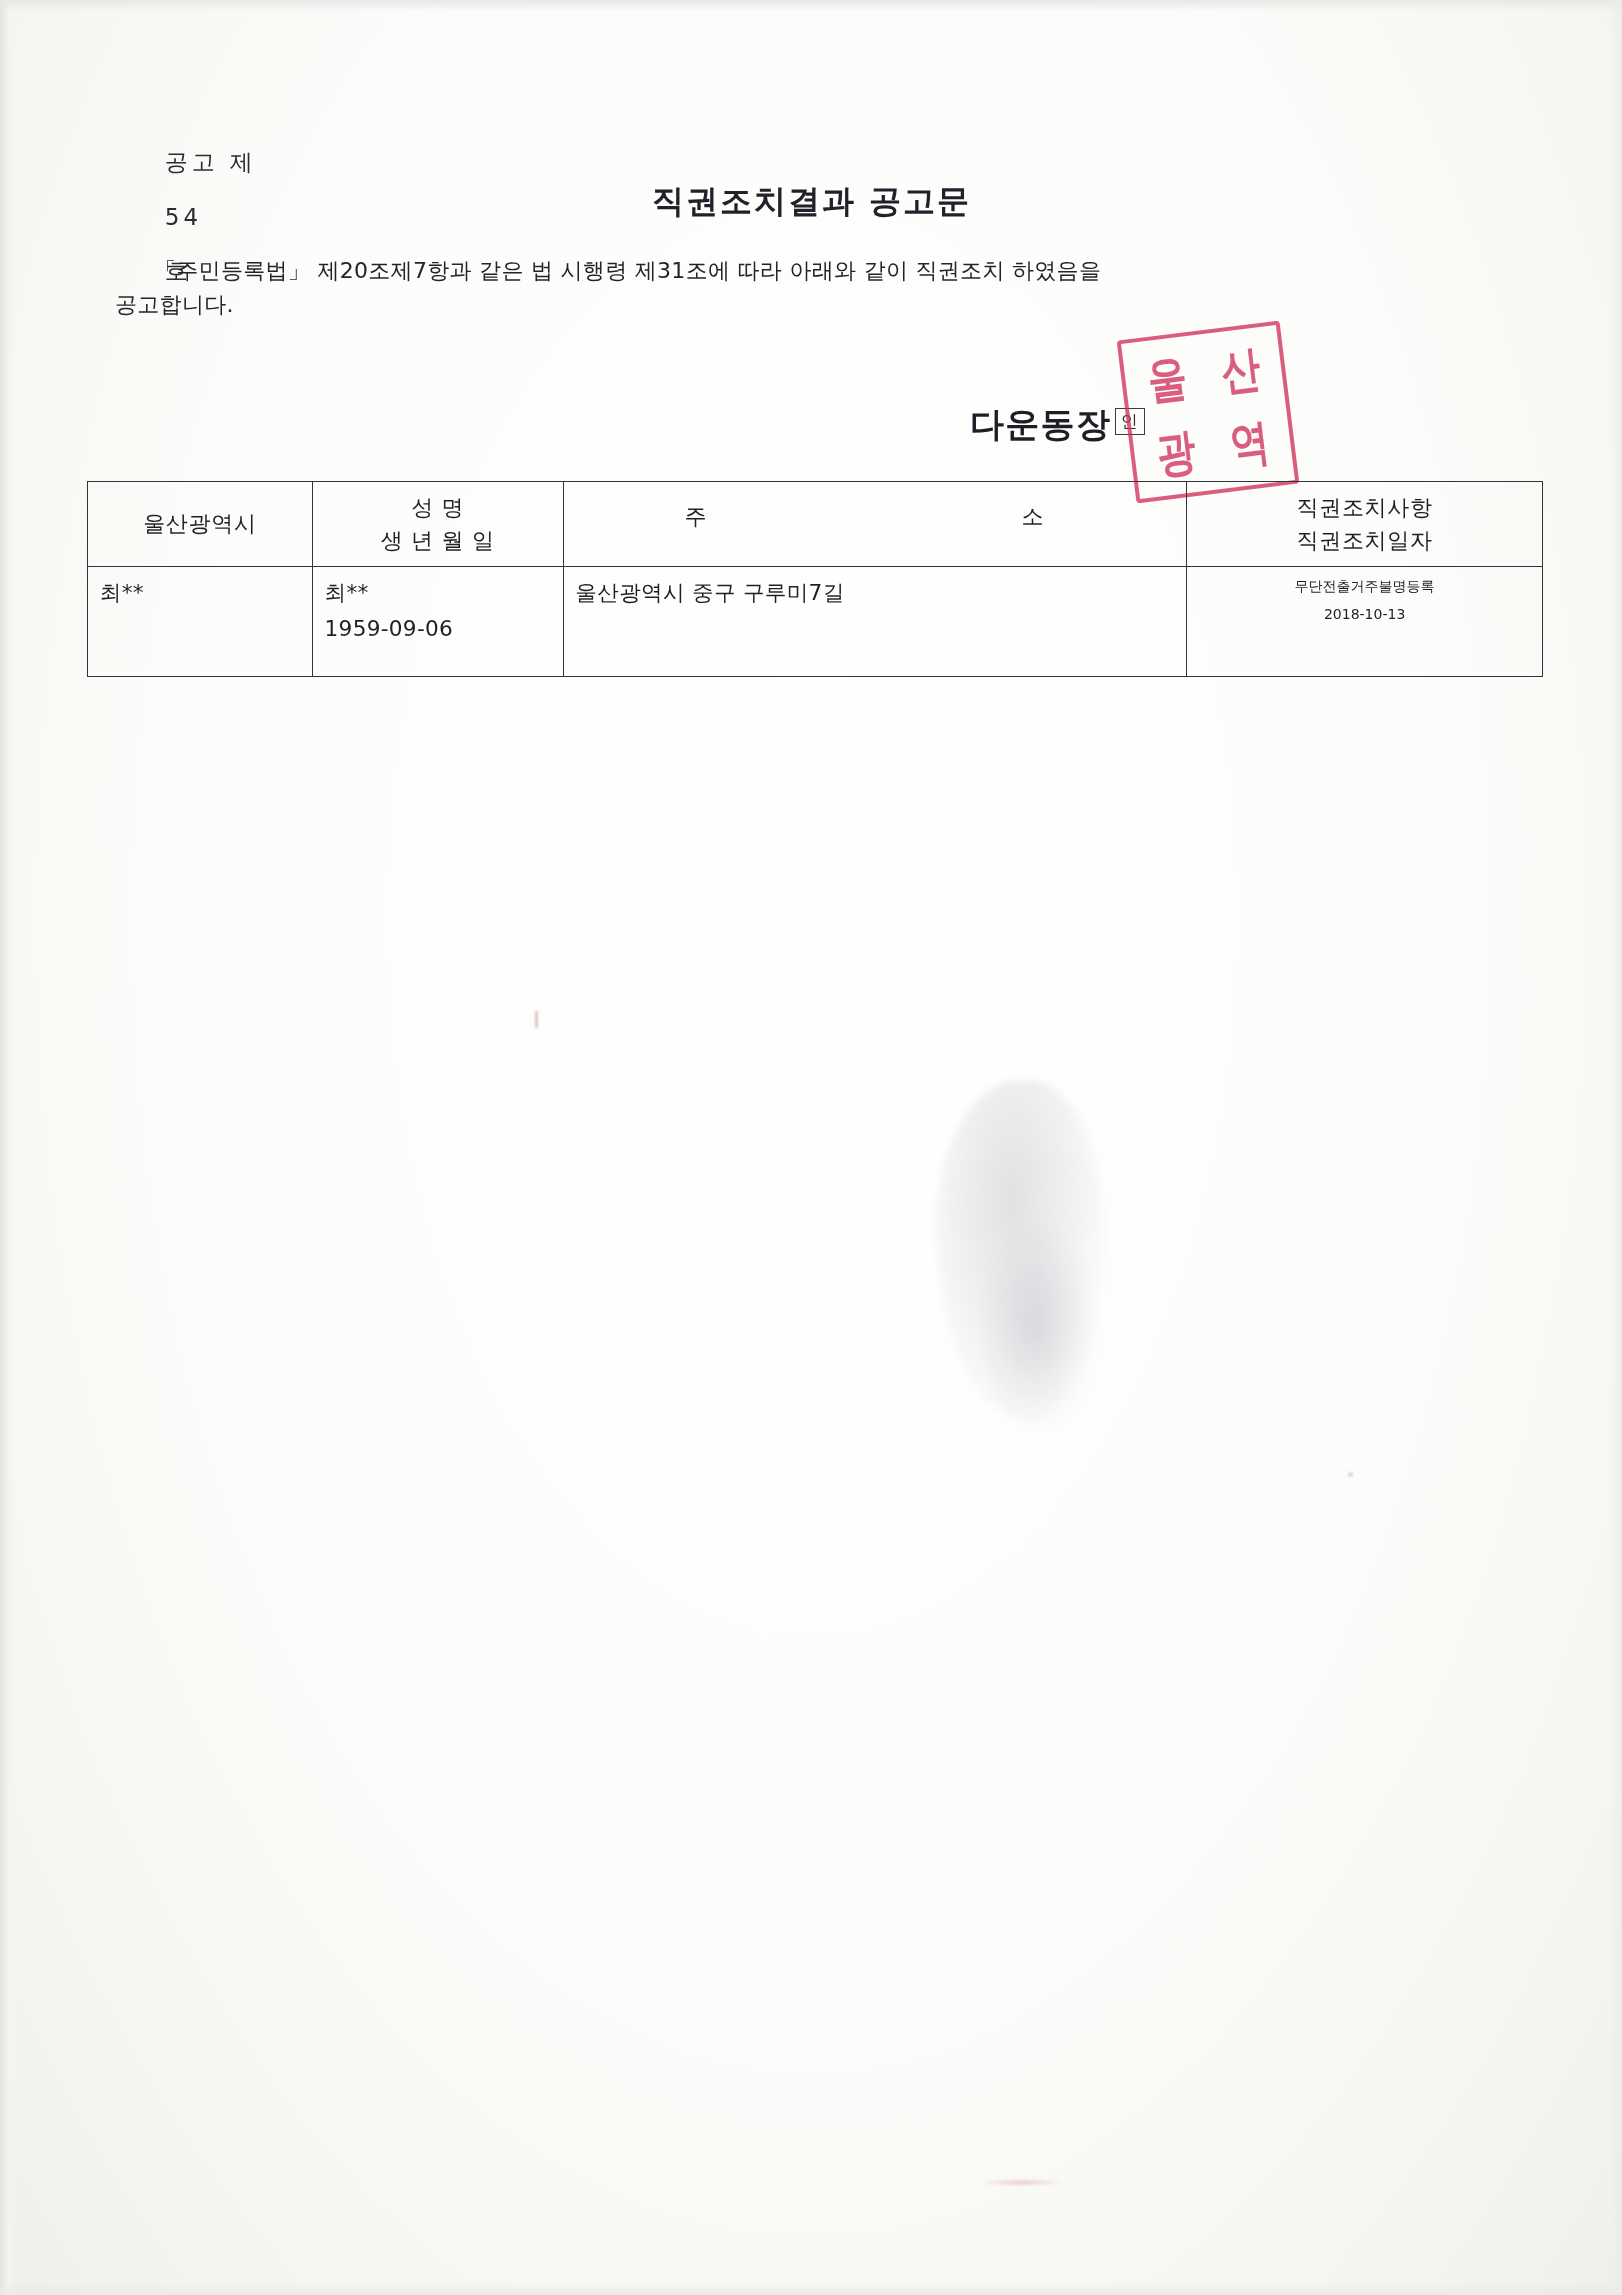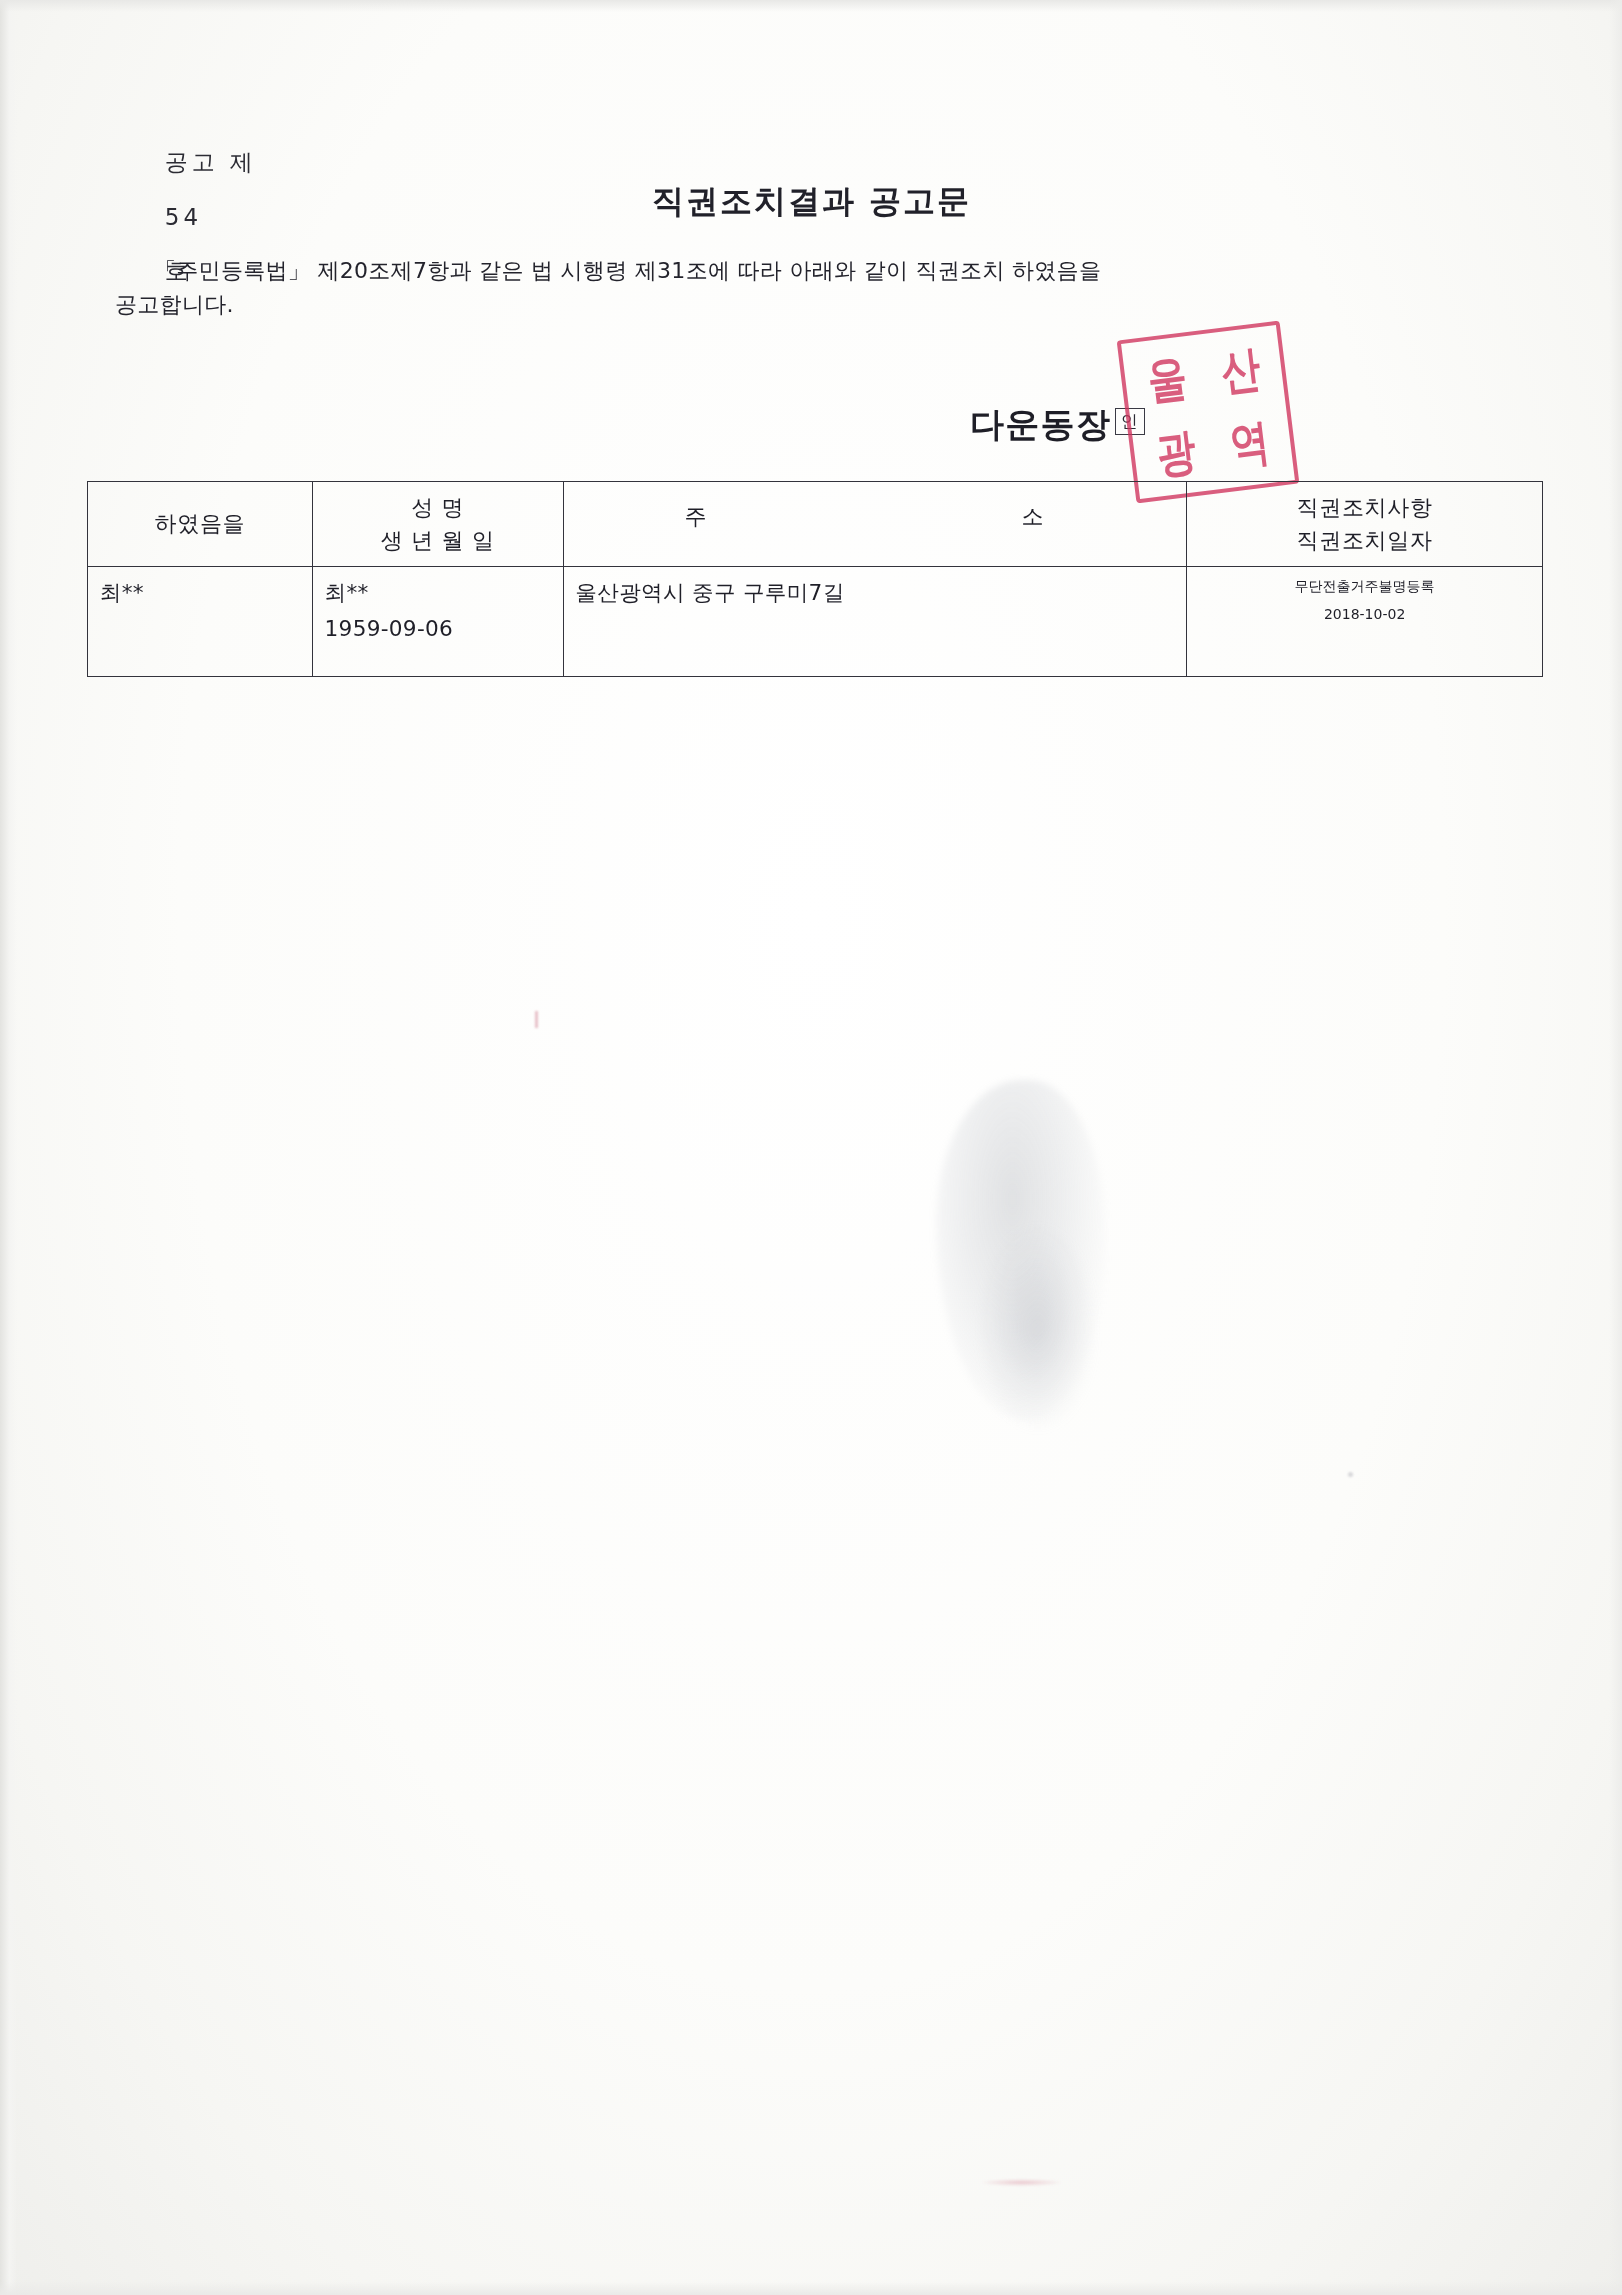--- a/index.html
+++ b/index.html
@@ -294,21 +294,21 @@
         <span>산</span>
         <span>광</span>
         <span>역</span>
     </div>
   </div>
 
   <div class="table-wrap">
     <table class="notice-table">
       <thead>
         <tr>
-          <th class="th-center col-name">하였음을</th>
+          <th class="th-center col-name">울산광역시</th>
           <th class="th-center th-two-line col-birth">
             <div>성          명</div>
             <div>생 년 월 일</div>
           </th>
           <th class="addr-head">
             <span class="ju">주</span>
             <span class="so">소</span>
           </th>
           <th class="th-center th-two-line col-action">
             <div>직권조치사항</div>
@@ -319,21 +319,21 @@
       <tbody>
         <tr>
           <td class="data-cell">최**</td>
           <td class="data-cell">
             <div>최**</div>
             <div class="line2">1959-09-06</div>
           </td>
           <td class="data-cell">울산광역시 중구 구루미7길</td>
           <td class="action-cell">
             <div>무단전출거주불명등록</div>
-            <div class="line2">2018-10-02</div>
+            <div class="line2">2018-10-13</div>
           </td>
         </tr>
       </tbody>
     </table>
   </div>
 
   <div class="smudge"></div>
   <div class="smudge2"></div>
   <div class="speck-a"></div>
   <div class="speck-b"></div>

